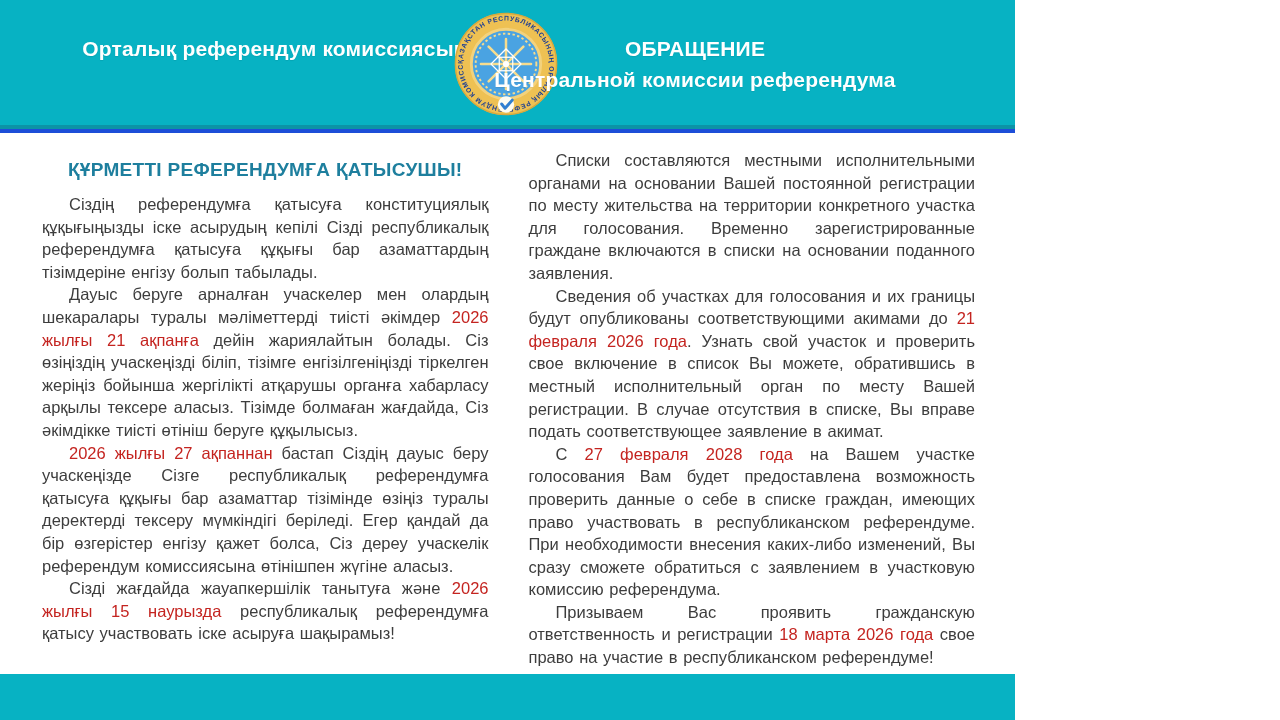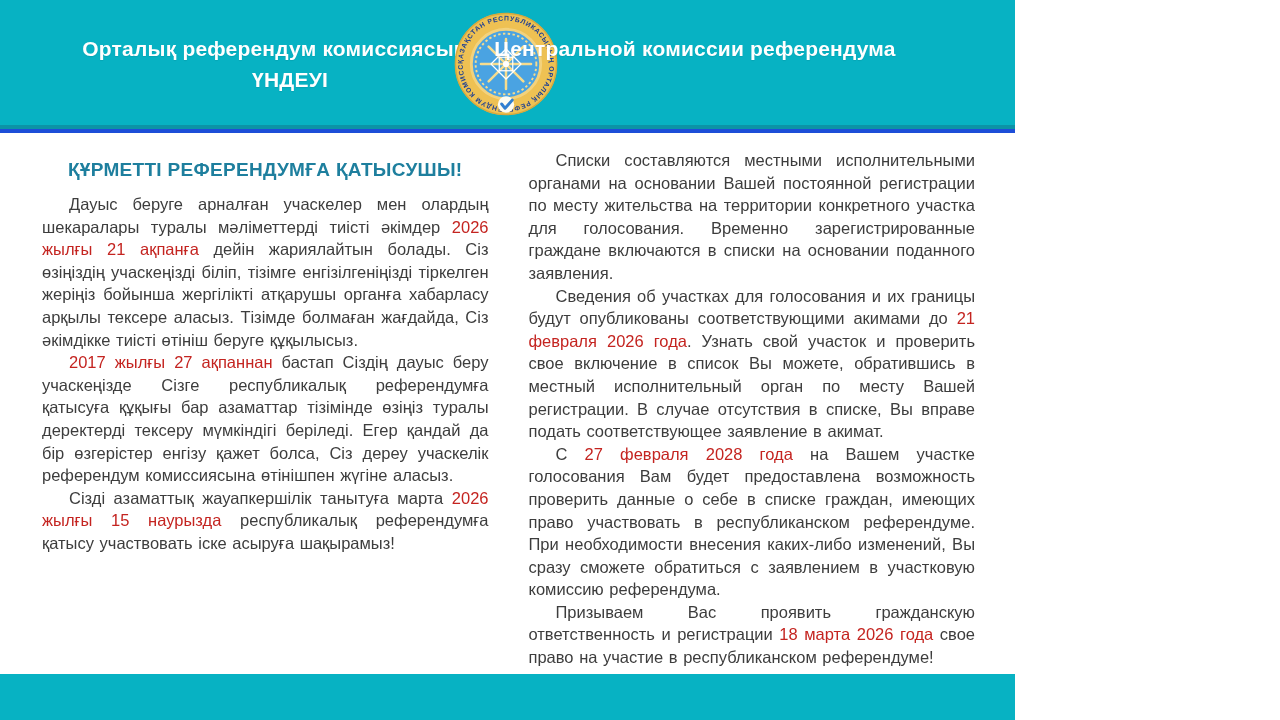--- a/index.html
+++ b/index.html
@@ -74,21 +74,20 @@
   }
 </style>
 </head>
 <body>
 
 <div class="page">
 
   <header class="topbar">
     <div class="htitle kz">
       <div>Орталық референдум комиссиясының</div>
-      <div>ҮНДЕУІ</div>
     </div>
 
     <div class="emblem">
       <svg viewBox="0 0 110 110" xmlns="http://www.w3.org/2000/svg" aria-hidden="true">
         <circle cx="55" cy="55" r="53" fill="#eec153"></circle>
         <circle cx="55" cy="55" r="52.5" fill="none" stroke="#d8a93e" stroke-width="1.5"></circle>
         <defs>
           <path id="ringpath" d="M 55,55 m -45,0 a 45,45 0 1,1 90,0 a 45,45 0 1,1 -90,0"></path>
         </defs>
         <text font-size="7" fill="#1c3e94" font-weight="bold" letter-spacing="0.8" font-family="Liberation Sans, DejaVu Sans, sans-serif">
@@ -106,31 +105,33 @@
           <rect x="44" y="44" width="22" height="22" transform="rotate(45 55 55)"></rect>
           <rect x="48" y="48" width="14" height="14"></rect>
         </g>
         <circle cx="55" cy="55" r="3.2" fill="#ffffff"></circle>
         <circle cx="55" cy="97" r="8.5" fill="#fdfcf2"></circle>
         <path d="M50.5 96.5 l3.5 4.5 l7.5 -8.5" stroke="#2f7fd0" stroke-width="3" fill="none" stroke-linecap="round" stroke-linejoin="round"></path>
       </svg>
     </div>
 
     <div class="htitle ru">
+      <div>ОБРАЩЕНИЕ</div>
       <div>Центральной комиссии референдума</div>
     </div>
   </header>
 
   <main class="content">
     <section class="col">
       <h2>ҚҰРМЕТТІ РЕФЕРЕНДУМҒА ҚАТЫСУШЫ!</h2>
       <div class="paras">
+          <p><span>Сіздің референдумға қатысуға конституциялық құқығыңызды іске асырудың кепілі Сізді республикалық референдумға қатысуға құқығы бар азаматтардың тізімдеріне енгізу болып табылады.</span></p>
           <p><span>Дауыс беруге арналған учаскелер мен олардың шекаралары туралы мәліметтерді тиісті әкімдер </span><span class="hl">2026 жылғы 21 ақпанға</span><span> дейін жариялайтын болады. Сіз өзіңіздің учаскеңізді біліп, тізімге енгізілгеніңізді тіркелген жеріңіз бойынша жергілікті атқарушы органға хабарласу арқылы тексере аласыз. Тізімде болмаған жағдайда, Сіз әкімдікке тиісті өтініш беруге құқылысыз.</span></p>
-          <p><span class="hl">2017 жылғы 27 ақпаннан</span><span> бастап Сіздің дауыс беру учаскеңізде Сізге республикалық референдумға қатысуға құқығы бар азаматтар тізімінде өзіңіз туралы деректерді тексеру мүмкіндігі беріледі. Егер қандай да бір өзгерістер енгізу қажет болса, Сіз дереу учаскелік референдум комиссиясына өтінішпен жүгіне аласыз.</span></p>
-          <p><span>Сізді азаматтық жауапкершілік танытуға марта </span><span class="hl">2026 жылғы 15 наурызда</span><span> республикалық референдумға қатысу участвовать іске асыруға шақырамыз!</span></p>
+          <p><span class="hl">2026 жылғы 27 ақпаннан</span><span> бастап Сіздің дауыс беру учаскеңізде Сізге республикалық референдумға қатысуға құқығы бар азаматтар тізімінде өзіңіз туралы деректерді тексеру мүмкіндігі беріледі. Егер қандай да бір өзгерістер енгізу қажет болса, Сіз дереу учаскелік референдум комиссиясына өтінішпен жүгіне аласыз.</span></p>
+          <p><span>Сізді жағдайда жауапкершілік танытуға және </span><span class="hl">2026 жылғы 15 наурызда</span><span> республикалық референдумға қатысу участвовать іске асыруға шақырамыз!</span></p>
         </div>
     </section>
 
     <section class="col">
       <div class="paras">
           <p><span>Списки составляются местными исполнительными органами на основании Вашей постоянной регистрации по месту жительства на территории конкретного участка для голосования. Временно зарегистрированные граждане включаются в списки на основании поданного заявления.</span></p>
           <p><span>Сведения об участках для голосования и их границы будут опубликованы соответствующими акимами до </span><span class="hl">21 февраля 2026 года</span><span>. Узнать свой участок и проверить свое включение в список Вы можете, обратившись в местный исполнительный орган по месту Вашей регистрации. В случае отсутствия в списке, Вы вправе подать соответствующее заявление в акимат.</span></p>
           <p><span>С </span><span class="hl">27 февраля 2028 года</span><span> на Вашем участке голосования Вам будет предоставлена возможность проверить данные о себе в списке граждан, имеющих право участвовать в республиканском референдуме. При необходимости внесения каких-либо изменений, Вы сразу сможете обратиться с заявлением в участковую комиссию референдума.</span></p>
           <p><span>Призываем Вас проявить гражданскую ответственность и регистрации </span><span class="hl">18 марта 2026 года</span><span> свое право на участие в республиканском референдуме!</span></p>
         </div>

